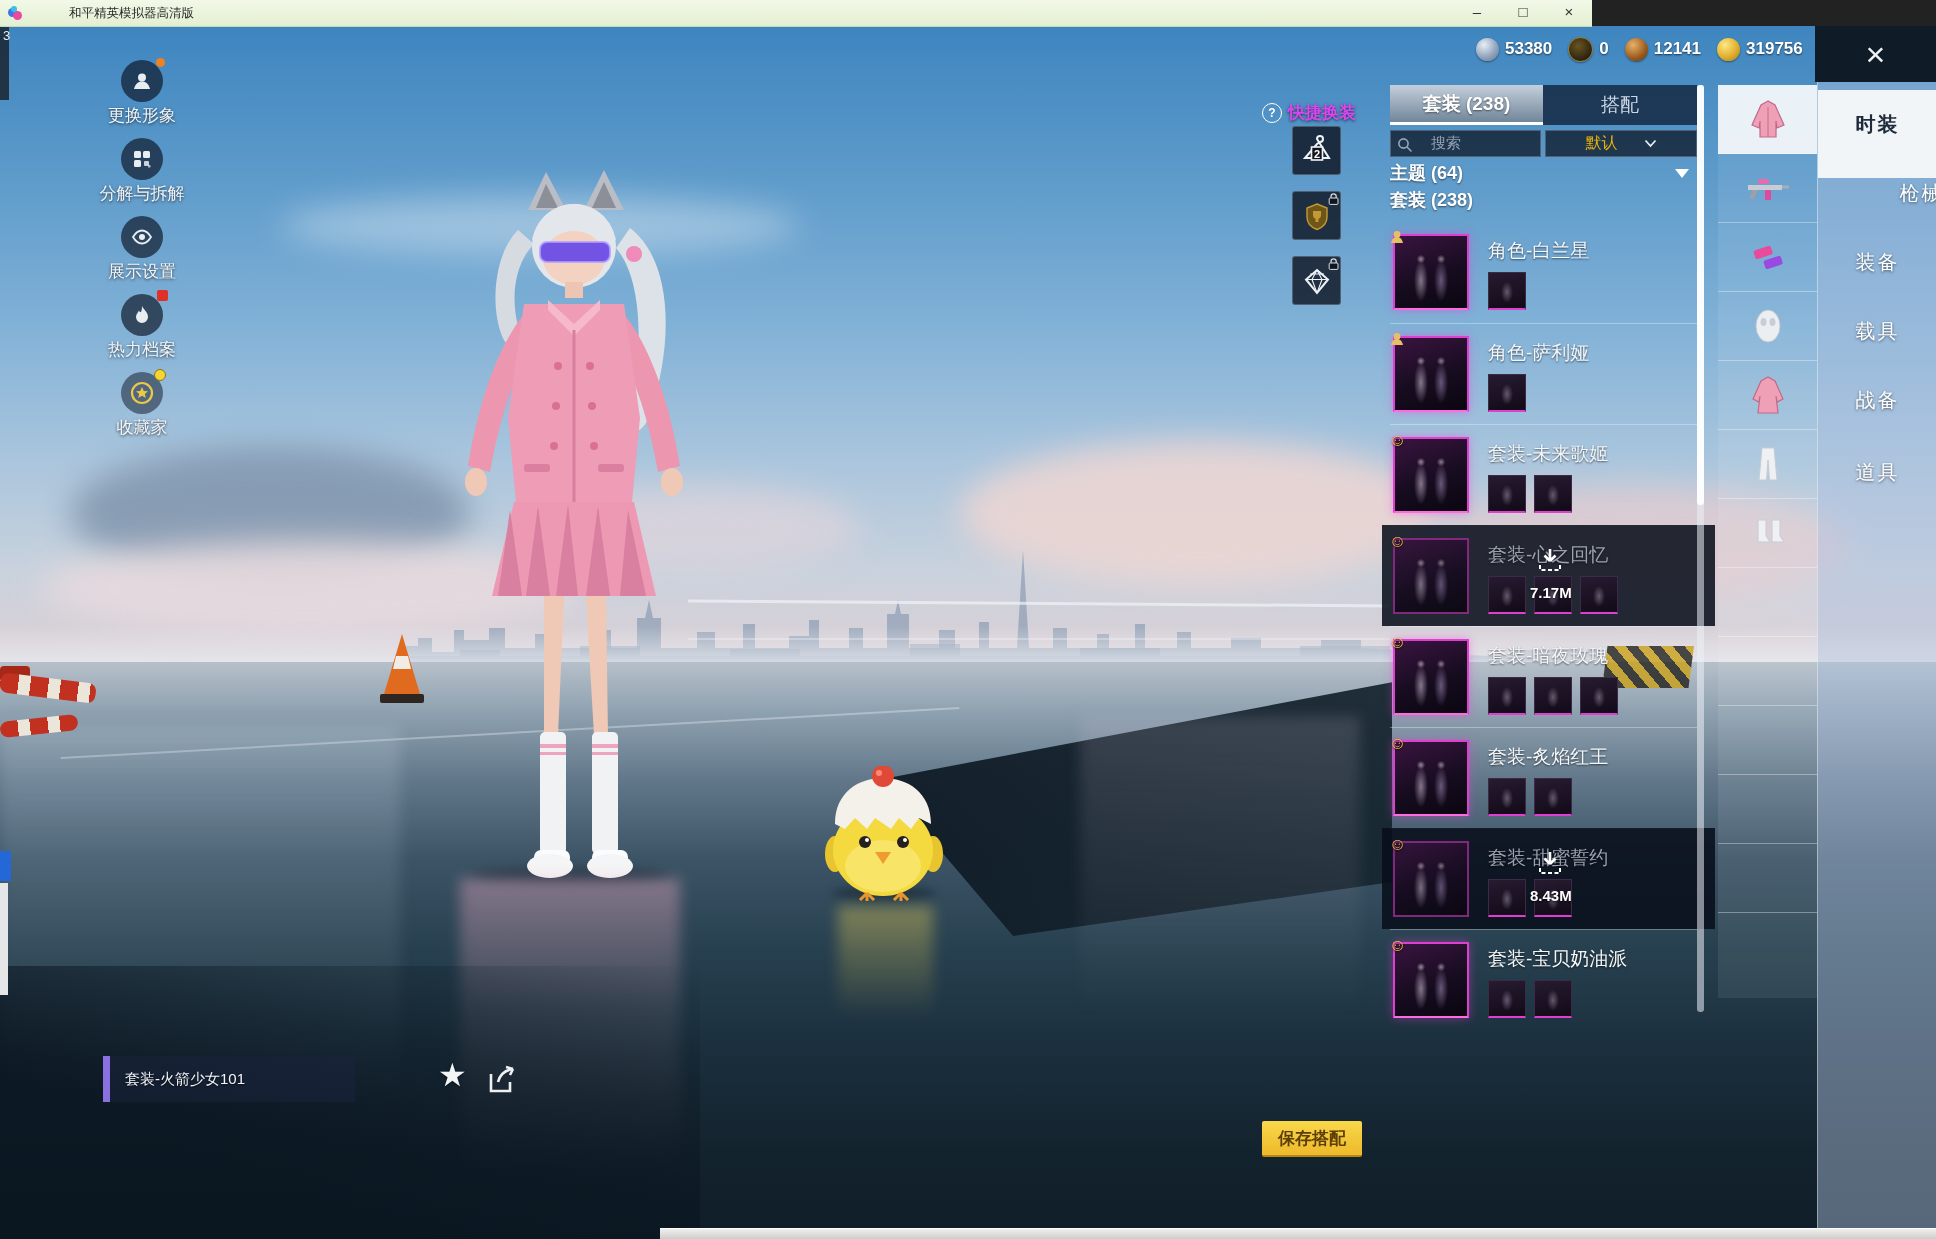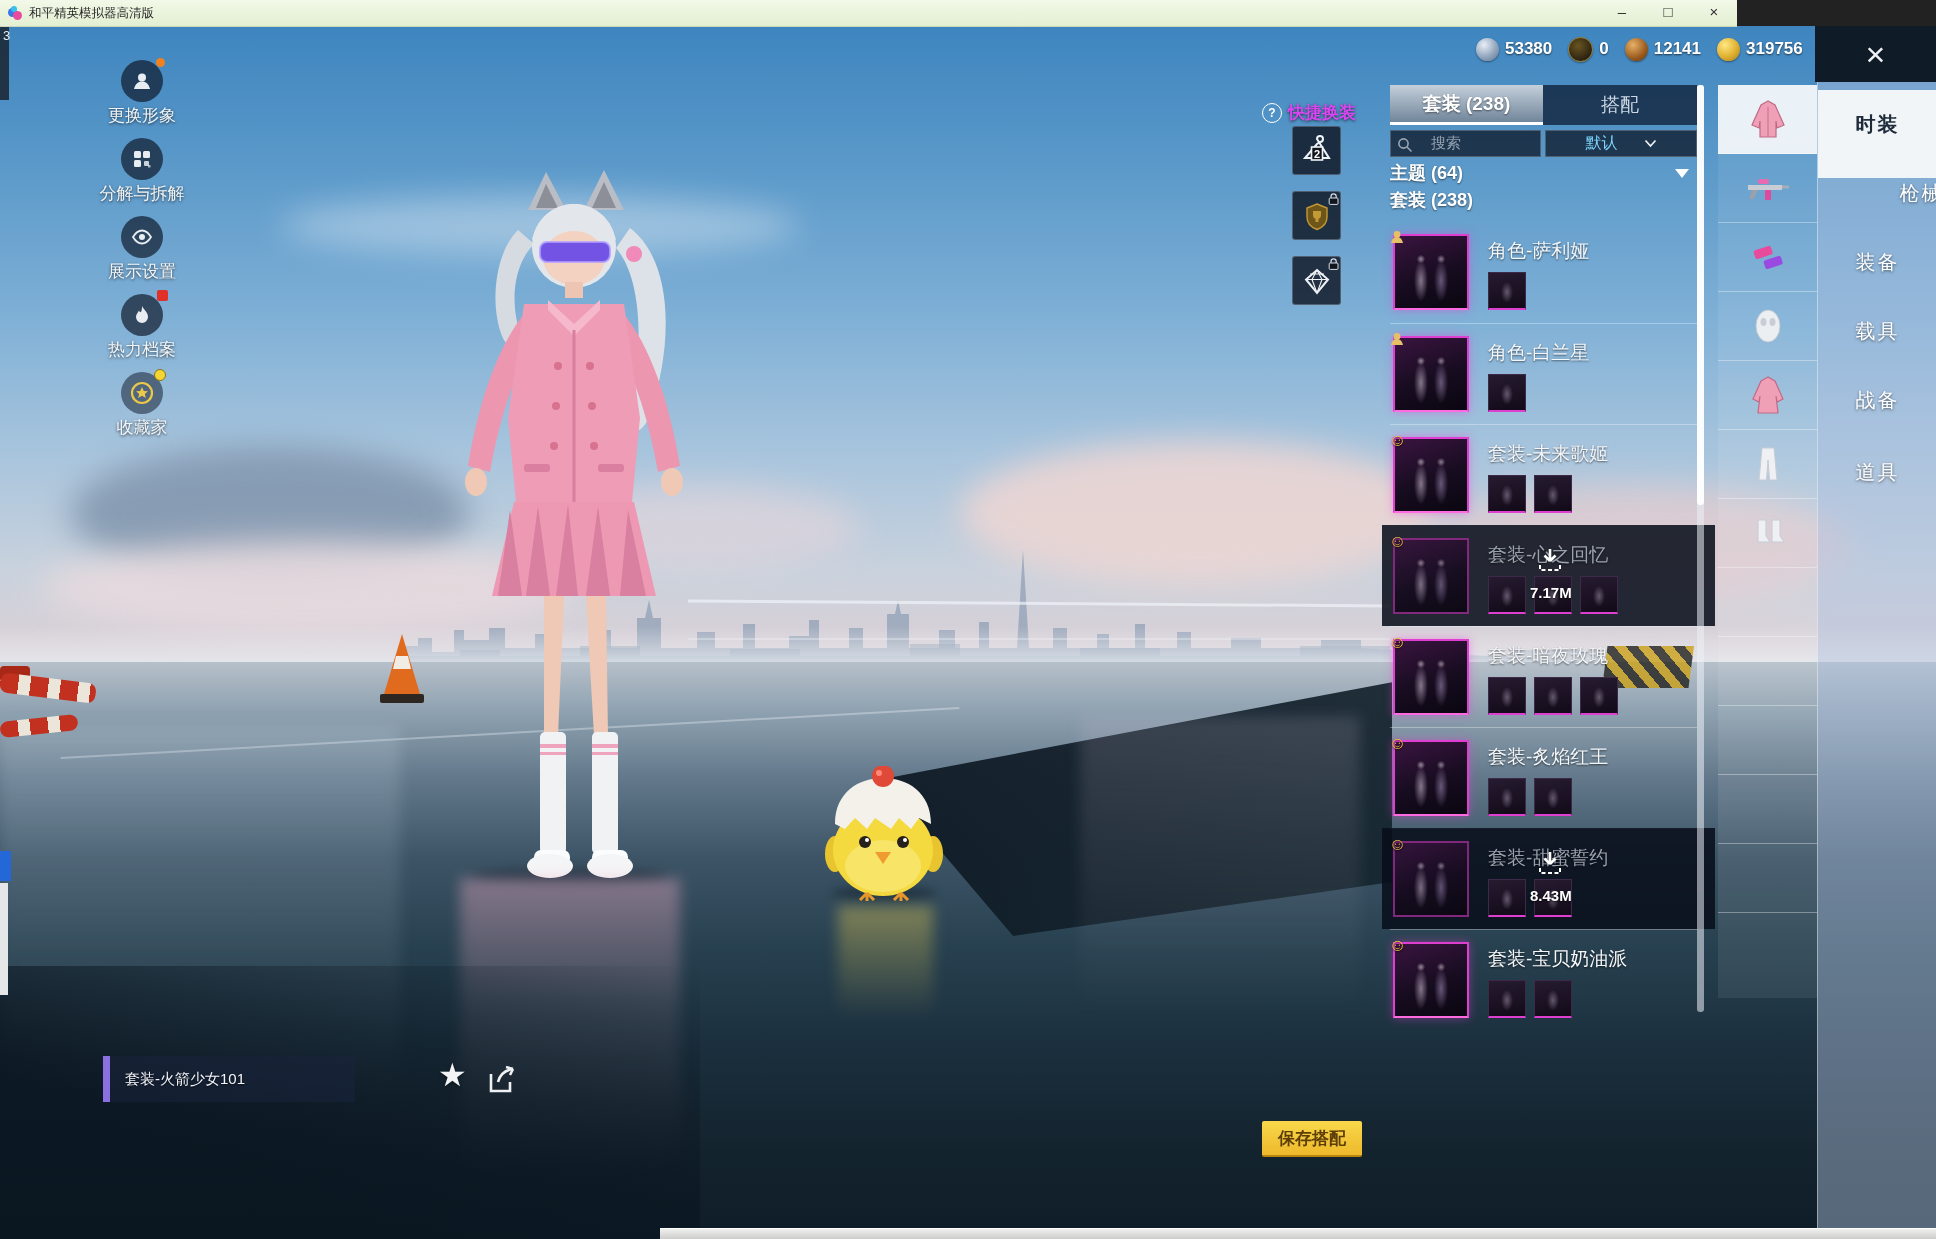--- a/index.html
+++ b/index.html
@@ -1,23 +1,23 @@
 <!DOCTYPE html>
 <html><head>
 <meta charset="utf-8">
 <style>
   html,body{margin:0;padding:0;background:#222;}
   #app{position:relative;width:1936px;height:1239px;overflow:hidden;
        font-family:"Liberation Sans","DejaVu Sans",sans-serif;
        -webkit-font-smoothing:antialiased;}
   .abs{position:absolute;}
   
-  .titlebar{left:0;top:0;width:1737px;height:26px;
+  .titlebar{left:0;top:0;width:1592px;height:26px;
     background:linear-gradient(180deg,#f2f9e8,#e3efd2);
-    border-bottom:1px solid #c9d8b8;display:flex;align-items:center;z-index:50;}
+    border-bottom:1px solid #c9d8b8;display:flex;align-items:center;z-index:50;gap:40px;}
   .appicon{width:14px;height:14px;margin:0 7px 0 8px;position:relative;}
   .appicon i{position:absolute;border-radius:50%;width:9px;height:9px;}
   .appicon i:nth-child(1){left:0;top:2px;background:#3a78e8;}
   .appicon i:nth-child(2){left:5px;top:5px;background:#e84a9c;}
   .appicon i:nth-child(3){left:3px;top:0;background:#38c0e8;width:6px;height:6px;}
   .wtitle{font-size:12.5px;color:#2a2a2a;}
   .wctrls{margin-left:auto;display:flex;}
   .wbtn{width:46px;height:26px;text-align:center;line-height:24px;font-size:15px;color:#333;}
   
   .scene{left:0;top:26px;width:1936px;height:1213px;overflow:hidden;
@@ -89,21 +89,21 @@
   .searchrow{left:1390px;top:130px;width:307px;height:27px;z-index:15;}
   .searchbox{position:absolute;left:0;top:0;width:151px;height:27px;background:rgba(8,16,30,.72);
     border:1px solid rgba(255,255,255,.22);box-sizing:border-box;}
   .searchbox svg{position:absolute;left:6px;top:6px;}
   .searchbox input{position:absolute;left:0;top:0;width:100%;height:100%;background:transparent;border:none;outline:none;
     padding-left:40px;font-size:15px;color:#dde4ec;font-family:Liberation Serif, serif;box-sizing:border-box;}
   .searchbox input::placeholder{color:#93a0b0;}
   .sortbox{position:absolute;left:155px;top:0;width:152px;height:27px;background:rgba(8,16,30,.72);
     border:1px solid rgba(255,255,255,.22);box-sizing:border-box;cursor:pointer;
     display:flex;align-items:center;justify-content:center;gap:26px;}
-  .sortval{font-size:16px;color:#7dd3fc;text-align:center;}
+  .sortval{font-size:16px;color:#eab308;text-align:center;}
   .group{left:1390px;width:307px;height:25px;color:#fff;font-size:18px;font-weight:bold;
     text-shadow:0 1px 2px rgba(0,0,0,.55);z-index:15;}
   .tri-down{position:absolute;right:8px;top:8px;width:0;height:0;
     border-left:7px solid transparent;border-right:7px solid transparent;border-top:9px solid #fff;}
   .list{left:1390px;top:222px;width:307px;height:1017px;z-index:15;}
   .row{position:relative;width:307px;height:101px;box-sizing:border-box;cursor:pointer;}
   .row + .row{border-top:1px solid rgba(255,255,255,.32);}
   .dlbg{position:absolute;left:-8px;right:-18px;top:-1px;bottom:0;background:rgba(8,14,26,.87);}
   .thumb{position:absolute;left:3px;top:12px;width:76px;height:76px;box-sizing:border-box;
     border:2px solid #df3fd0;border-bottom-color:#ff6ae0;
@@ -423,34 +423,34 @@
 
   <div class="abs list">
 
     <div class="row">
       <div class="thumb">
         <span class="badge"><svg width="16" height="16">
               <circle cx="8" cy="5.5" r="3.4" fill="#e6c066"></circle>
               <path d="M2 14 C3 9.5 5.5 8 8 8 C10.5 8 13 9.5 14 14 Z" fill="#e6c066"></path>
             </svg></span>
       </div>
-      <div class="rtitle">角色-萨利娅</div>
+      <div class="rtitle">角色-白兰星</div>
       <div class="subs">
           <div class="sub"></div>
         </div>
     </div>
 
     <div class="row">
       <div class="thumb">
         <span class="badge"><svg width="16" height="16">
               <circle cx="8" cy="5.5" r="3.4" fill="#e6c066"></circle>
               <path d="M2 14 C3 9.5 5.5 8 8 8 C10.5 8 13 9.5 14 14 Z" fill="#e6c066"></path>
             </svg></span>
       </div>
-      <div class="rtitle">角色-白兰星</div>
+      <div class="rtitle">角色-萨利娅</div>
       <div class="subs">
           <div class="sub"></div>
         </div>
     </div>
 
 
     <div class="row">
       <div class="thumb">
         <span class="badge sm">☺</span>
       </div>

